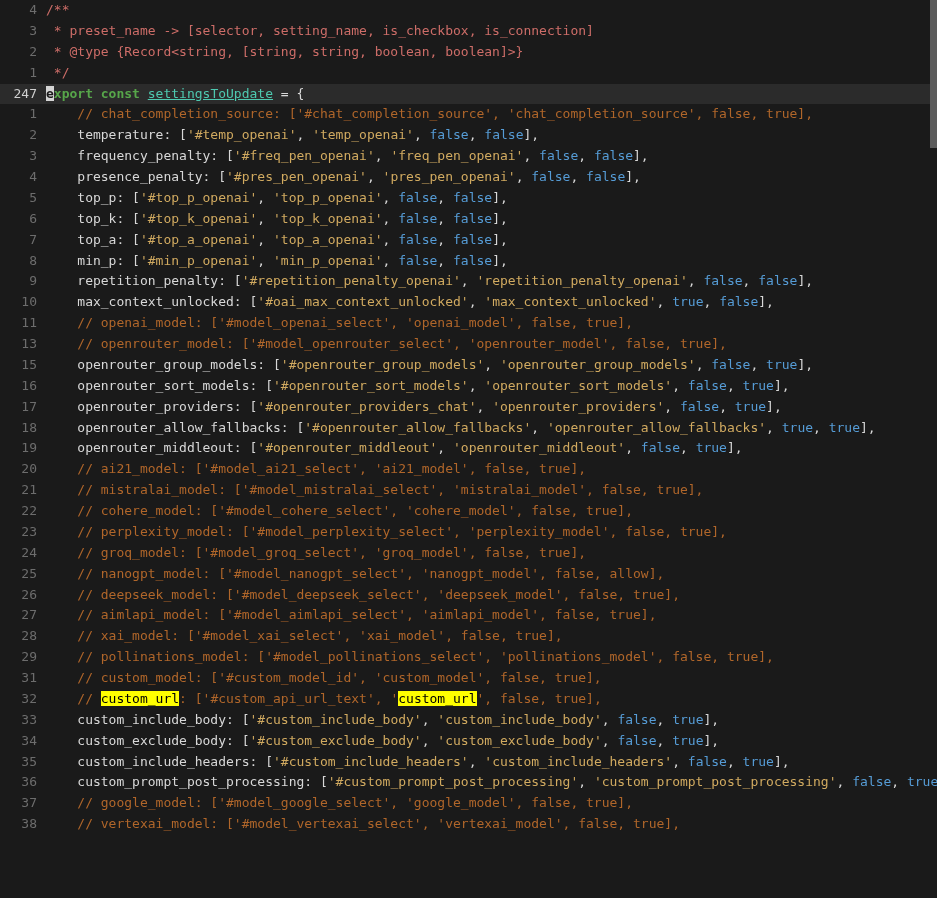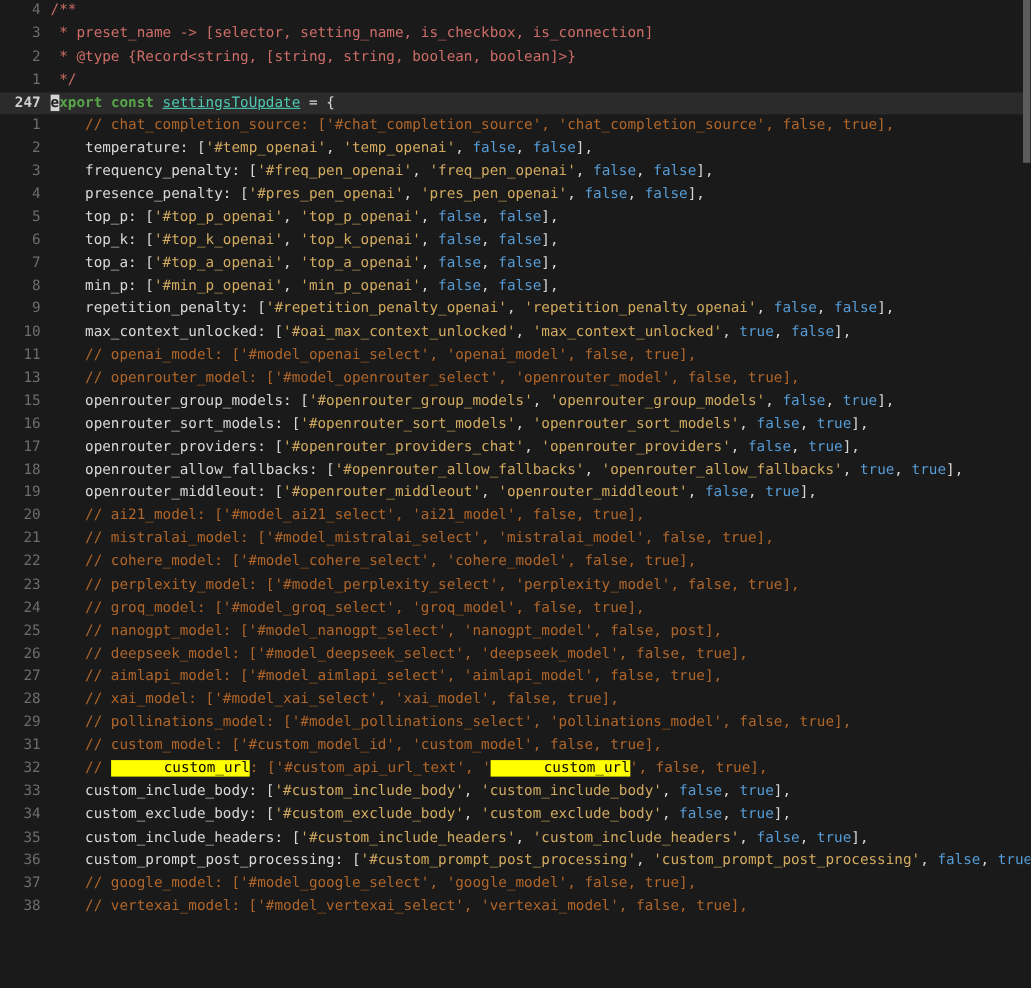--- a/index.html
+++ b/index.html
@@ -22,35 +22,35 @@
     white-space: pre;
   }
   .row.current { background: var(--curbg, #2b2b2b); }
   .gutter {
     flex: 0 0 44px;
     text-align: right;
     padding-right: 7px;
     color: var(--num, #6d6d6d);
     user-select: none;
   }
-  .row.current .gutter { color: var(--curnum, #d0d0d0); font-weight: bold; }
+  .row.current .gutter { color: var(--curnum, #d0d0d0); }
   .code {
     flex: 1 1 auto;
     overflow: hidden;
     padding-left: 2px;
     color: var(--pl, #d8d8d8);
   }
   .pl { color: var(--pl, #d8d8d8); }
   .cm { color: var(--cm, #cd6d68); }
   .lc { color: var(--lc, #b0662a); }
   .kw { color: var(--kw, #57a64a); font-weight: bold; }
   .ty { color: var(--ty, #4ec9b0); text-decoration: underline; }
   .st { color: var(--st, #d1aa60); }
   .bo { color: var(--bo, #569cd6); }
-  .hl { background: var(--hlbg, #ffff00); color: var(--hlfg, #000000); padding-left: 48px; }
+  .hl { background: var(--hlbg, #ffff00); color: var(--hlfg, #000000); }
   .cur { background: var(--cursorbg, #d4d4d4); color: var(--cursorfg, #1a1a1a); }
   #scrollbar-thumb {
     position: absolute;
     top: 0; right: 0;
     width: 7px; height: 148px;
     background: var(--sb, #5c5c5c);
   }
 </style>
 </head>
 <body>
@@ -77,21 +77,21 @@
       <div class="row"><span class="gutter">15</span><span class="code"><span class="pl">    openrouter_group_models: [</span><span class="st">'#openrouter_group_models'</span><span class="pl">, </span><span class="st">'openrouter_group_models'</span><span class="pl">, </span><span class="bo">false</span><span class="pl">, </span><span class="bo">true</span><span class="pl">],</span></span></div>
       <div class="row"><span class="gutter">16</span><span class="code"><span class="pl">    openrouter_sort_models: [</span><span class="st">'#openrouter_sort_models'</span><span class="pl">, </span><span class="st">'openrouter_sort_models'</span><span class="pl">, </span><span class="bo">false</span><span class="pl">, </span><span class="bo">true</span><span class="pl">],</span></span></div>
       <div class="row"><span class="gutter">17</span><span class="code"><span class="pl">    openrouter_providers: [</span><span class="st">'#openrouter_providers_chat'</span><span class="pl">, </span><span class="st">'openrouter_providers'</span><span class="pl">, </span><span class="bo">false</span><span class="pl">, </span><span class="bo">true</span><span class="pl">],</span></span></div>
       <div class="row"><span class="gutter">18</span><span class="code"><span class="pl">    openrouter_allow_fallbacks: [</span><span class="st">'#openrouter_allow_fallbacks'</span><span class="pl">, </span><span class="st">'openrouter_allow_fallbacks'</span><span class="pl">, </span><span class="bo">true</span><span class="pl">, </span><span class="bo">true</span><span class="pl">],</span></span></div>
       <div class="row"><span class="gutter">19</span><span class="code"><span class="pl">    openrouter_middleout: [</span><span class="st">'#openrouter_middleout'</span><span class="pl">, </span><span class="st">'openrouter_middleout'</span><span class="pl">, </span><span class="bo">false</span><span class="pl">, </span><span class="bo">true</span><span class="pl">],</span></span></div>
       <div class="row"><span class="gutter">20</span><span class="code"><span class="lc">    // ai21_model: ['#model_ai21_select', 'ai21_model', false, true],</span></span></div>
       <div class="row"><span class="gutter">21</span><span class="code"><span class="lc">    // mistralai_model: ['#model_mistralai_select', 'mistralai_model', false, true],</span></span></div>
       <div class="row"><span class="gutter">22</span><span class="code"><span class="lc">    // cohere_model: ['#model_cohere_select', 'cohere_model', false, true],</span></span></div>
       <div class="row"><span class="gutter">23</span><span class="code"><span class="lc">    // perplexity_model: ['#model_perplexity_select', 'perplexity_model', false, true],</span></span></div>
       <div class="row"><span class="gutter">24</span><span class="code"><span class="lc">    // groq_model: ['#model_groq_select', 'groq_model', false, true],</span></span></div>
-      <div class="row"><span class="gutter">25</span><span class="code"><span class="lc">    // nanogpt_model: ['#model_nanogpt_select', 'nanogpt_model', false, post],</span></span></div>
+      <div class="row"><span class="gutter">25</span><span class="code"><span class="lc">    // nanogpt_model: ['#model_nanogpt_select', 'nanogpt_model', false, allow],</span></span></div>
       <div class="row"><span class="gutter">26</span><span class="code"><span class="lc">    // deepseek_model: ['#model_deepseek_select', 'deepseek_model', false, true],</span></span></div>
       <div class="row"><span class="gutter">27</span><span class="code"><span class="lc">    // aimlapi_model: ['#model_aimlapi_select', 'aimlapi_model', false, true],</span></span></div>
       <div class="row"><span class="gutter">28</span><span class="code"><span class="lc">    // xai_model: ['#model_xai_select', 'xai_model', false, true],</span></span></div>
       <div class="row"><span class="gutter">29</span><span class="code"><span class="lc">    // pollinations_model: ['#model_pollinations_select', 'pollinations_model', false, true],</span></span></div>
       <div class="row"><span class="gutter">31</span><span class="code"><span class="lc">    // custom_model: ['#custom_model_id', 'custom_model', false, true],</span></span></div>
       <div class="row"><span class="gutter">32</span><span class="code"><span class="lc">    // </span><span class="hl">custom_url</span><span class="lc">: ['#custom_api_url_text', '</span><span class="hl">custom_url</span><span class="lc">', false, true],</span></span></div>
       <div class="row"><span class="gutter">33</span><span class="code"><span class="pl">    custom_include_body: [</span><span class="st">'#custom_include_body'</span><span class="pl">, </span><span class="st">'custom_include_body'</span><span class="pl">, </span><span class="bo">false</span><span class="pl">, </span><span class="bo">true</span><span class="pl">],</span></span></div>
       <div class="row"><span class="gutter">34</span><span class="code"><span class="pl">    custom_exclude_body: [</span><span class="st">'#custom_exclude_body'</span><span class="pl">, </span><span class="st">'custom_exclude_body'</span><span class="pl">, </span><span class="bo">false</span><span class="pl">, </span><span class="bo">true</span><span class="pl">],</span></span></div>
       <div class="row"><span class="gutter">35</span><span class="code"><span class="pl">    custom_include_headers: [</span><span class="st">'#custom_include_headers'</span><span class="pl">, </span><span class="st">'custom_include_headers'</span><span class="pl">, </span><span class="bo">false</span><span class="pl">, </span><span class="bo">true</span><span class="pl">],</span></span></div>
       <div class="row"><span class="gutter">36</span><span class="code"><span class="pl">    custom_prompt_post_processing: [</span><span class="st">'#custom_prompt_post_processing'</span><span class="pl">, </span><span class="st">'custom_prompt_post_processing'</span><span class="pl">, </span><span class="bo">false</span><span class="pl">, </span><span class="bo">true</span></span></div>

